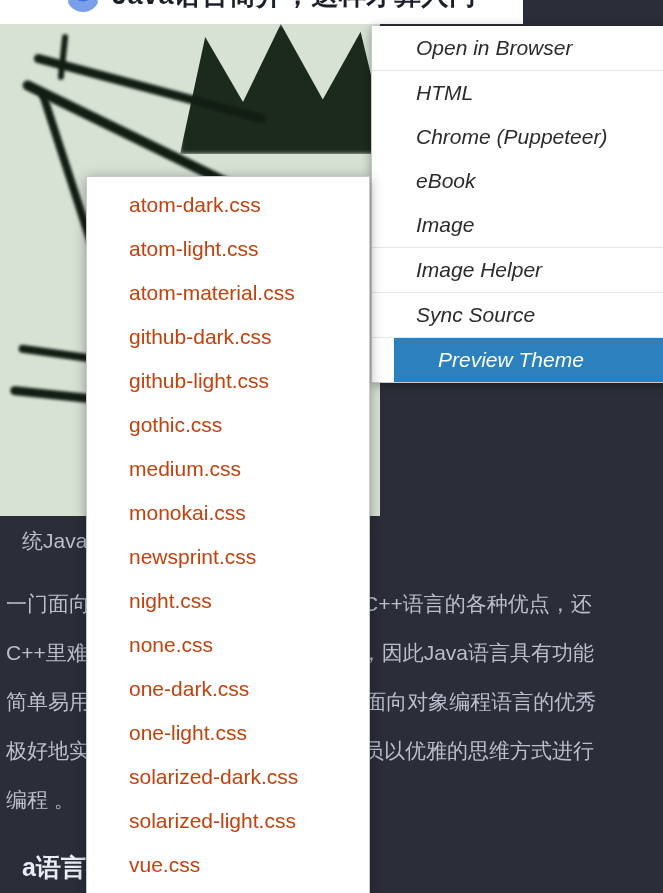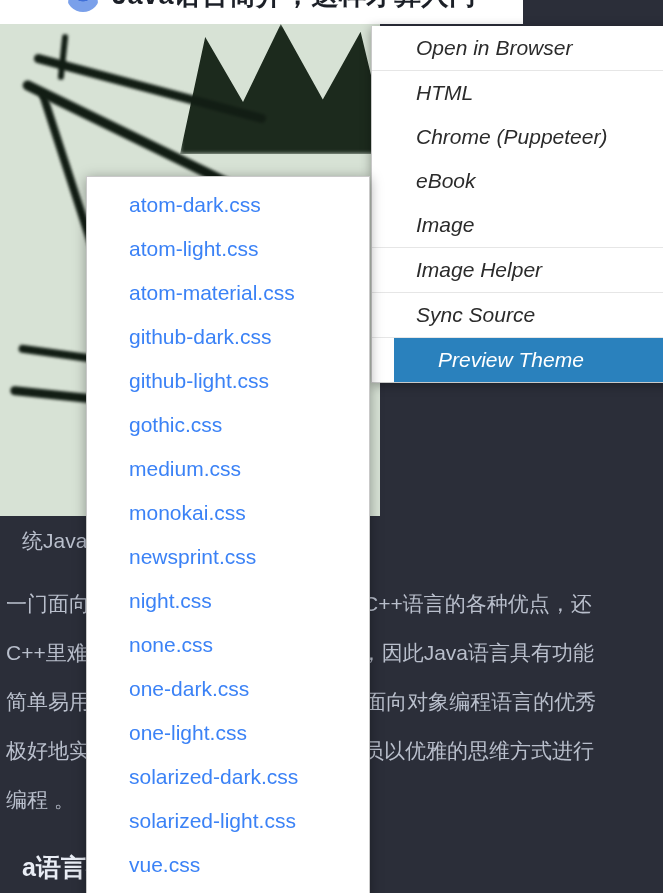--- a/index.html
+++ b/index.html
@@ -184,21 +184,21 @@
     box-shadow: 0 2px 12px rgba(0,0,0,0.35);
     padding: 6px 0 10px 0;
     z-index: 30;
   }
   .theme-item {
     display: flex;
     align-items: center;
     height: 44px;
     padding: 0 16px 0 42px;
     font-size: 21px;
-    color: #3b82f6;
+    color: #c2410c;
     white-space: nowrap;
     cursor: default;
   }
 </style>
 </head>
 <body>
 
 <div id="root">
 
   <div class="doc-header">

